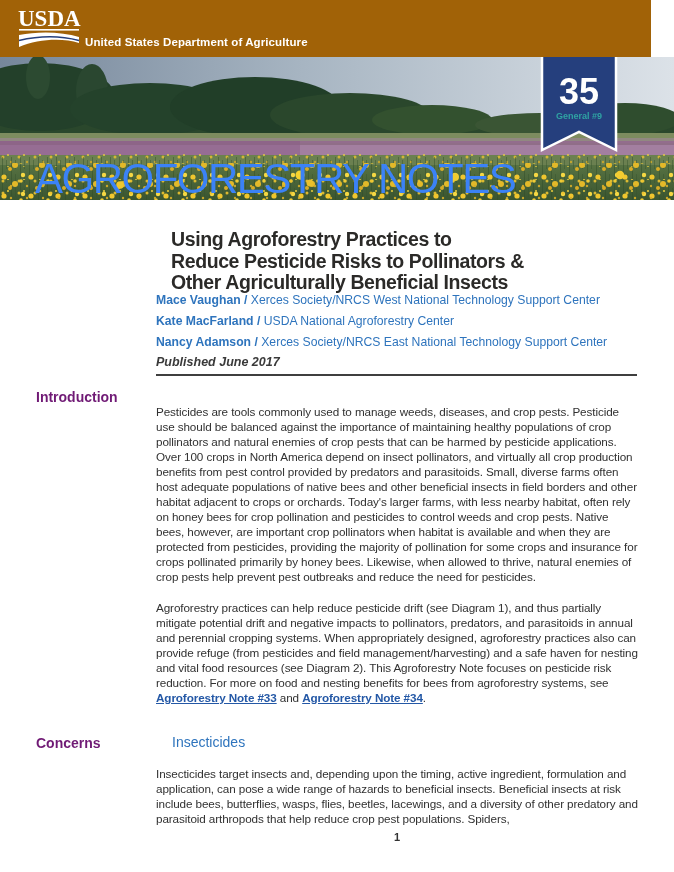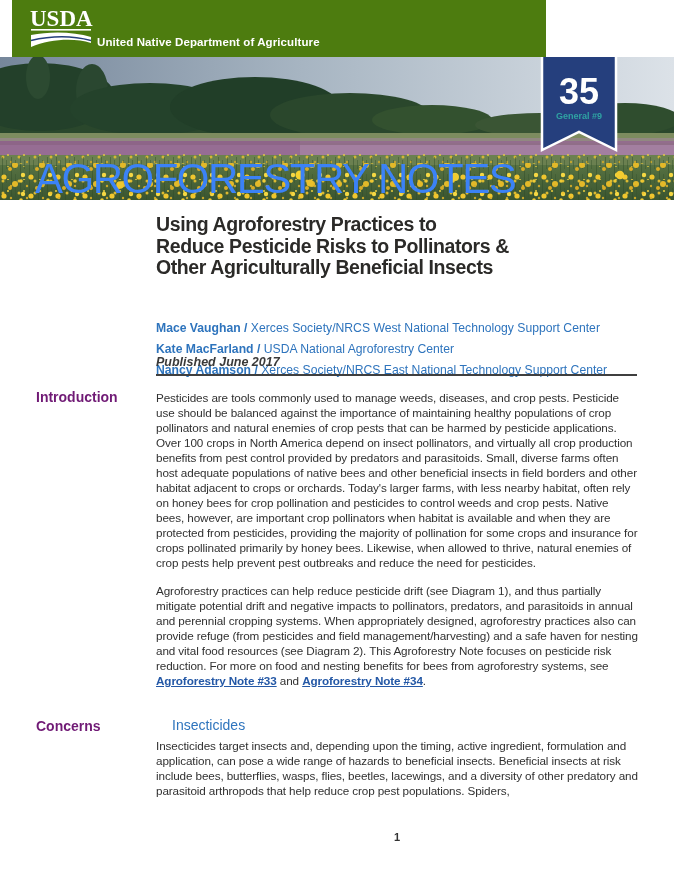--- a/index.html
+++ b/index.html
@@ -1,21 +1,21 @@
 <!DOCTYPE html>
 <html><head>
 <meta charset="utf-8">
 <style>
   html,body{margin:0;padding:0;background:#e8e8e8;}
   .page{
     position:relative;width:674px;height:872px;background:#ffffff;
     font-family:"Liberation Sans",sans-serif;overflow:hidden;margin:0 auto;
   }
   
-  .topbar{position:absolute;top:0;left:12px;width:534px;height:57px;background:#4d7c0f;}
+  .topbar{position:absolute;top:0;left:0;width:651px;height:57px;background:#a16207;}
   .logo{position:absolute;left:18px;top:5px;width:70px;height:48px;}
   .dept{
     position:absolute;left:85px;bottom:9px;color:#ffffff;
     font-size:11.5px;font-weight:bold;letter-spacing:0.1px;
   }
   
   .banner{position:absolute;top:57px;left:0;width:674px;height:143px;overflow:hidden;}
   .photo{position:absolute;top:0;left:0;}
   .series-title{
     position:absolute;left:35px;bottom:0px;color:#3b82f6;
@@ -25,41 +25,41 @@
   .ribbon{position:absolute;left:540px;top:0;width:78px;height:100px;}
   .badge-num{font-size:36px;font-weight:bold;fill:#ffffff;text-anchor:middle;font-family:"Liberation Sans",sans-serif;}
   .badge-label{font-size:9px;font-weight:bold;fill:#2FA3A3;text-anchor:middle;font-family:"Liberation Sans",sans-serif;}
   
   .credit{
     position:absolute;top:203px;left:539px;color:#2E74BD;
     font-size:9.3px;font-weight:bold;line-height:11.5px;
   }
   
   .doc-title{
-    position:absolute;top:214px;left:156px;margin:0;color:#2B2A28;
+    position:absolute;top:214px;left:156px;margin:15px;color:#2B2A28;
     font-size:19.5px;font-weight:bold;line-height:21.5px;letter-spacing:-0.4px;
   }
   
-  .authors{position:absolute;top:294px;left:156px;color:#2E74BD;font-size:12.2px;margin-top:28px;}
+  .authors{position:absolute;top:294px;left:156px;color:#2E74BD;font-size:12.2px;}
   .author{margin-bottom:8.5px;line-height:12.5px;}
   .a-name{font-weight:bold;}
   .a-sep{font-weight:bold;}
   
   .published{
     position:absolute;top:355px;left:156px;color:#3A3A3A;
     font-size:12.5px;font-weight:bold;font-style:italic;
   }
   .rule{position:absolute;top:374px;left:156px;width:481px;height:2px;background:#3F3F3F;}
   
   .content{position:absolute;top:388px;left:36px;width:602px;}
   .sec{display:grid;grid-template-columns:120px 1fr;margin-bottom:16px;}
   .sec-label{font-size:14px;font-weight:bold;color:#701a75;padding-top:1px;}
   .sec-body{width:482px;}
   .sec-body p{
-    margin:2px 0 13px 0;color:#313131;font-size:11.7px;line-height:15px;
+    margin:16px 0 13px 0;color:#313131;font-size:11.7px;line-height:15px;
     letter-spacing:-0.1px;
   }
   .subhead{
     margin:0 0 5px 16px;color:#2E74BD;font-size:14px;font-weight:normal;
   }
   .doclink{color:#2458A6;font-weight:600;text-decoration:underline;cursor:pointer;}
   
   .pagenum{
     position:absolute;top:831px;left:156px;width:482px;text-align:center;
     font-size:11px;font-weight:bold;color:#333333;
@@ -72,21 +72,21 @@
 
   <header class="topbar">
     <div class="logo">
       <svg width="70" height="48" viewBox="0 0 70 46">
         <text x="0" y="20" font-family="Liberation Serif, serif" font-weight="bold" font-size="23" fill="#ffffff">USDA</text>
         <rect x="1" y="23" width="60" height="1.6" fill="#ffffff"></rect>
         <path d="M1,29 C20,25 44,25.5 61,31 L61,37 C44,31.5 20,33 1,41 Z" fill="#ffffff"></path>
         <path d="M1,34.5 C22,29.5 44,30 61,34.5" stroke="#253F7D" stroke-width="1.4" fill="none"></path>
       </svg>
     </div>
-    <div class="dept">United Native Department of Agriculture</div>
+    <div class="dept">United States Department of Agriculture</div>
   </header>
 
   <div class="banner">
     <svg class="photo" width="674" height="143" viewBox="0 0 674 143" preserveAspectRatio="none">
       <defs>
         <linearGradient id="sky" x1="0" y1="0" x2="1" y2="0">
           <stop offset="0" stop-color="#76879B"></stop>
           <stop offset="0.45" stop-color="#A7B5C2"></stop>
           <stop offset="1" stop-color="#DCE2E8"></stop>
         </linearGradient>

